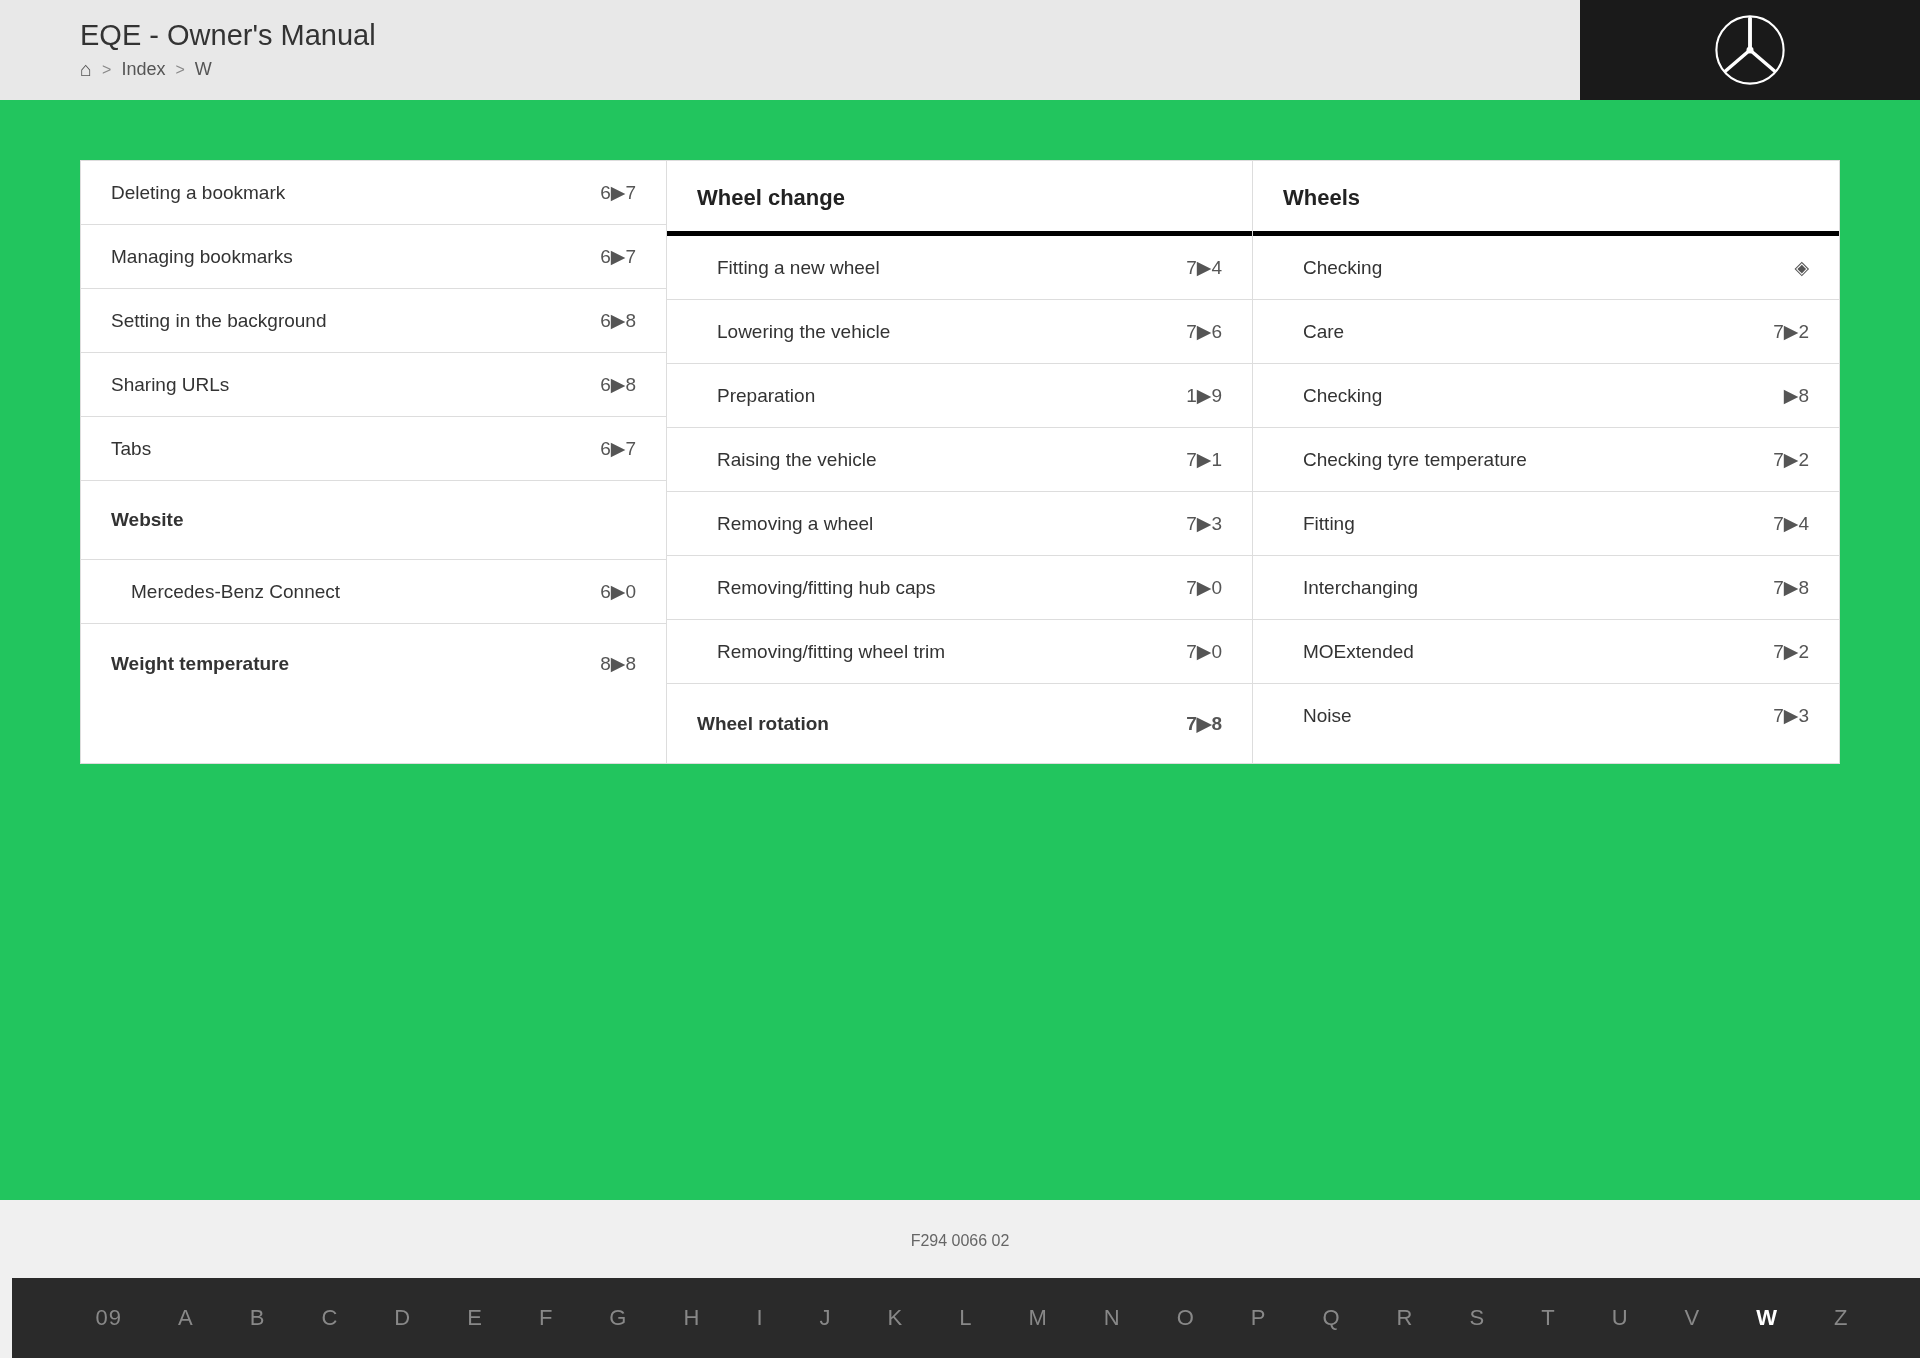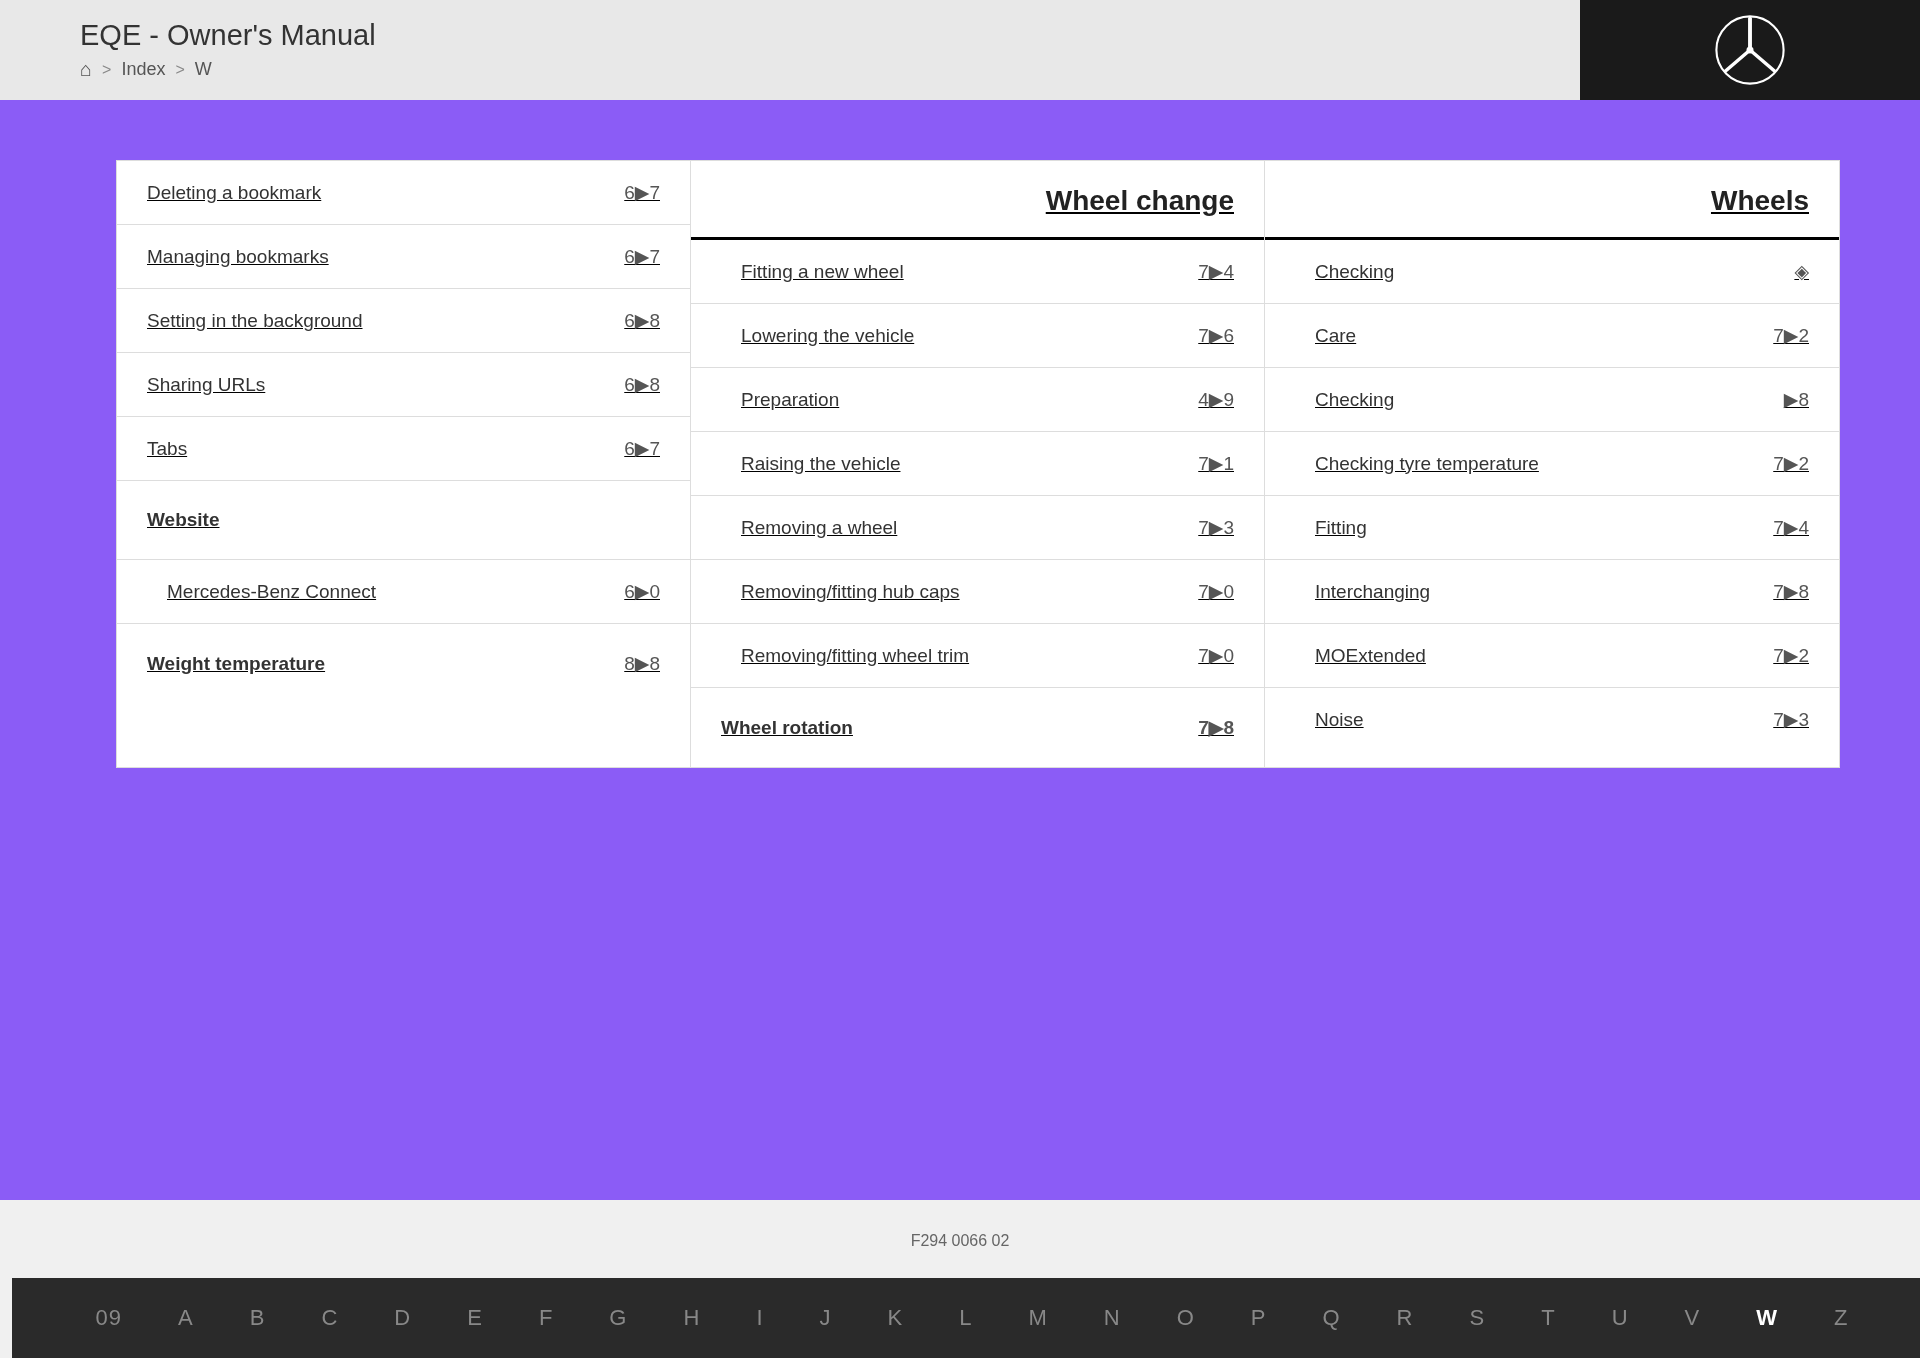--- a/index.html
+++ b/index.html
@@ -58,50 +58,48 @@
       right: 0;
       top: 0;
     }
     .mercedes-star {
       width: 70px;
       height: 70px;
     }
 
     
     .main-content {
-      background: #8b5cf6;
-      padding: 60px 80px 60px 116px;
+      background: #22c55e;
+      padding: 60px 80px 60px 80px;
       min-height: 1100px;
-      text-decoration: underline;
     }
 
     .index-table {
       background: white;
       width: 100%;
       display: grid;
       grid-template-columns: 1fr 1fr 1fr;
       gap: 0;
       border: 1px solid #ddd;
     }
 
     .col {
       border-right: 1px solid #ddd;
       padding: 0;
     }
     .col:last-child {
       border-right: none;
     }
 
     .section-header {
-      font-size: 28px;
+      font-size: 22px;
       font-weight: bold;
       color: #222;
       padding: 24px 30px 20px 30px;
-      border-bottom: 3px solid #000000;
-      text-align: right;
+      border-bottom: 5px solid #000000;
     }
 
     .index-item {
       display: flex;
       align-items: center;
       justify-content: space-between;
       padding: 20px 30px;
       border-bottom: 1px solid #ddd;
       cursor: pointer;
     }
@@ -255,21 +253,21 @@
       <div class="sub-item">
         <span class="sub-item-name">Fitting a new wheel</span>
         <span class="sub-item-page">7▶4</span>
       </div>
       <div class="sub-item">
         <span class="sub-item-name">Lowering the vehicle</span>
         <span class="sub-item-page">7▶6</span>
       </div>
       <div class="sub-item">
         <span class="sub-item-name">Preparation</span>
-        <span class="sub-item-page">4▶9</span>
+        <span class="sub-item-page">1▶9</span>
       </div>
       <div class="sub-item">
         <span class="sub-item-name">Raising the vehicle</span>
         <span class="sub-item-page">7▶1</span>
       </div>
       <div class="sub-item">
         <span class="sub-item-name">Removing a wheel</span>
         <span class="sub-item-page">7▶3</span>
       </div>
       <div class="sub-item">

